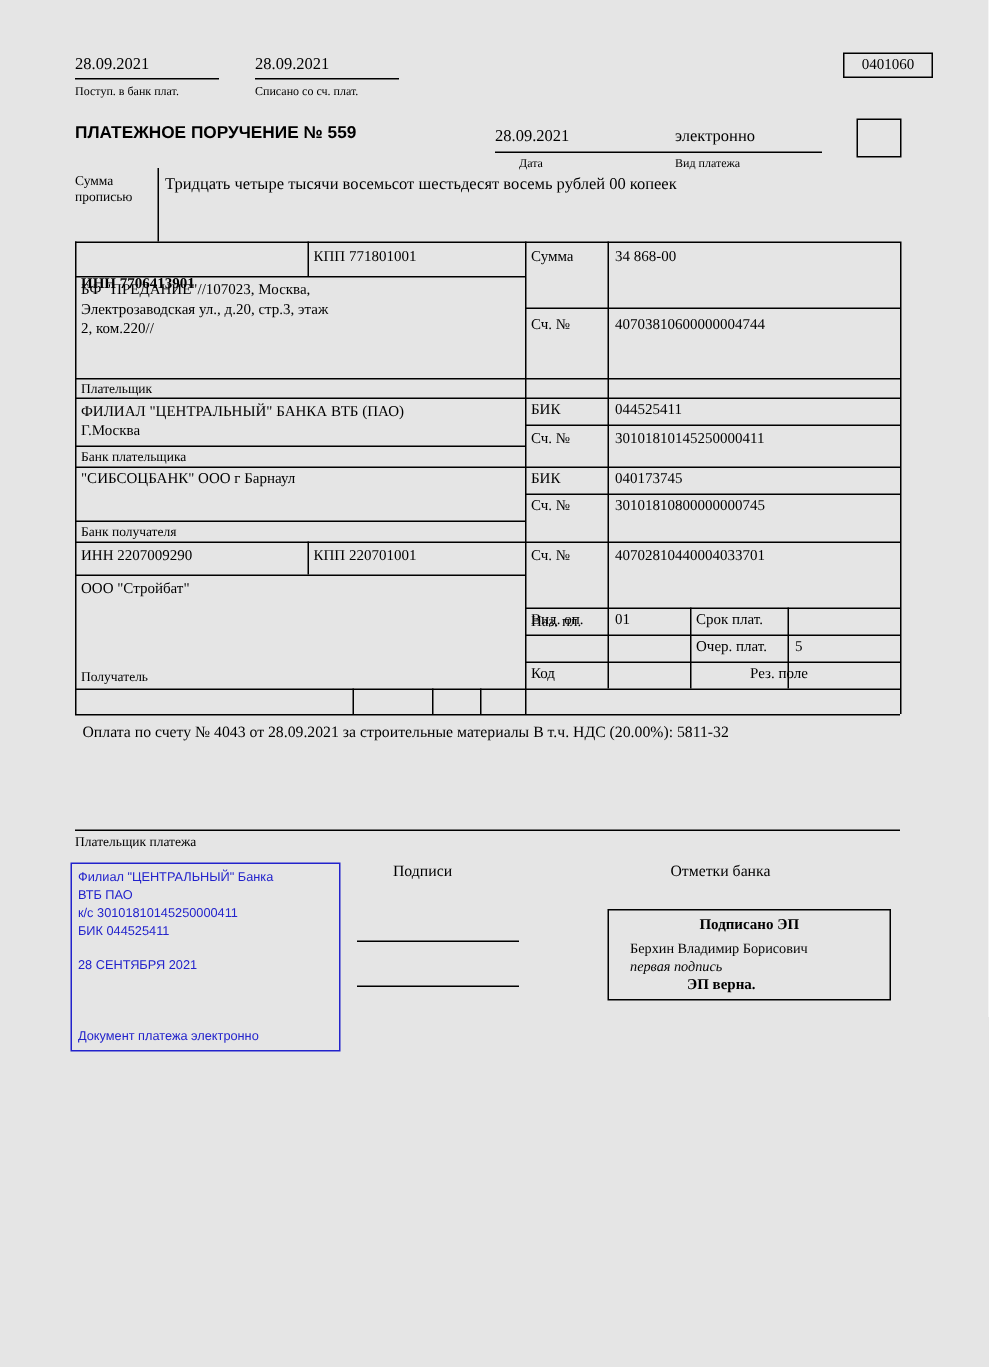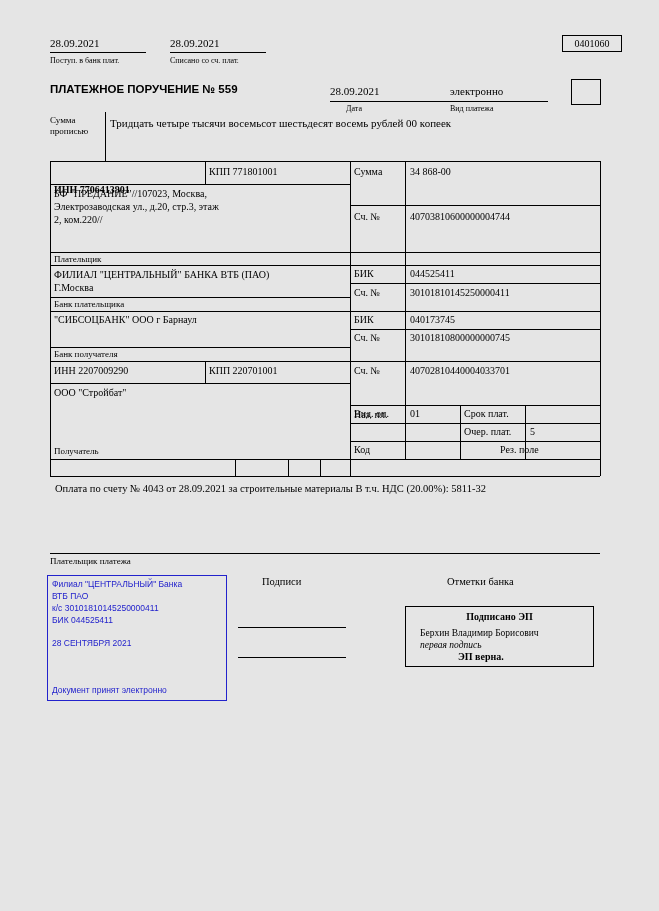--- a/index.html
+++ b/index.html
@@ -137,21 +137,21 @@
 
   <div class="hline" style="left:238px;top:627px;width:108px;"></div>
   <div class="hline" style="left:238px;top:657px;width:108px;"></div>
 
   <div class="stamp">
     <div class="abs" style="left:4px;top:3px;">Филиал "ЦЕНТРАЛЬНЫЙ" Банка</div>
     <div class="abs" style="left:4px;top:15px;">ВТБ ПАО</div>
     <div class="abs" style="left:4px;top:27px;">к/с 30101810145250000411</div>
     <div class="abs" style="left:4px;top:39px;">БИК 044525411</div>
     <div class="abs" style="left:4px;top:62px;">28 СЕНТЯБРЯ 2021</div>
-    <div class="abs" style="left:4px;top:109px;">Документ принят электронно</div>
+    <div class="abs" style="left:4px;top:109px;">Документ платежа электронно</div>
   </div>
 
   <div class="esign">
     <div class="abs b f10" style="left:0;top:4px;width:187px;text-align:center;">Подписано ЭП</div>
     <div class="abs" style="left:14px;top:21px;">Берхин Владимир Борисович</div>
     <div class="abs i" style="left:14px;top:33px;">первая подпись</div>
     <div class="abs b f10" style="left:52px;top:44px;">ЭП верна.</div>
   </div>
 
 </div>

